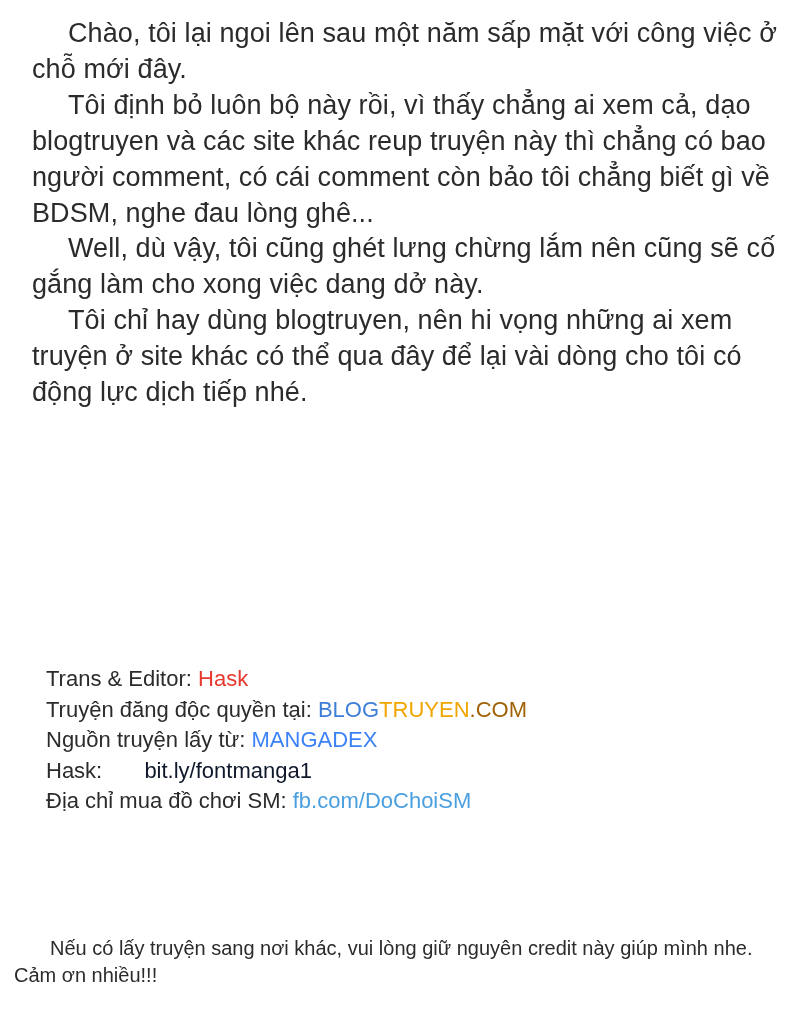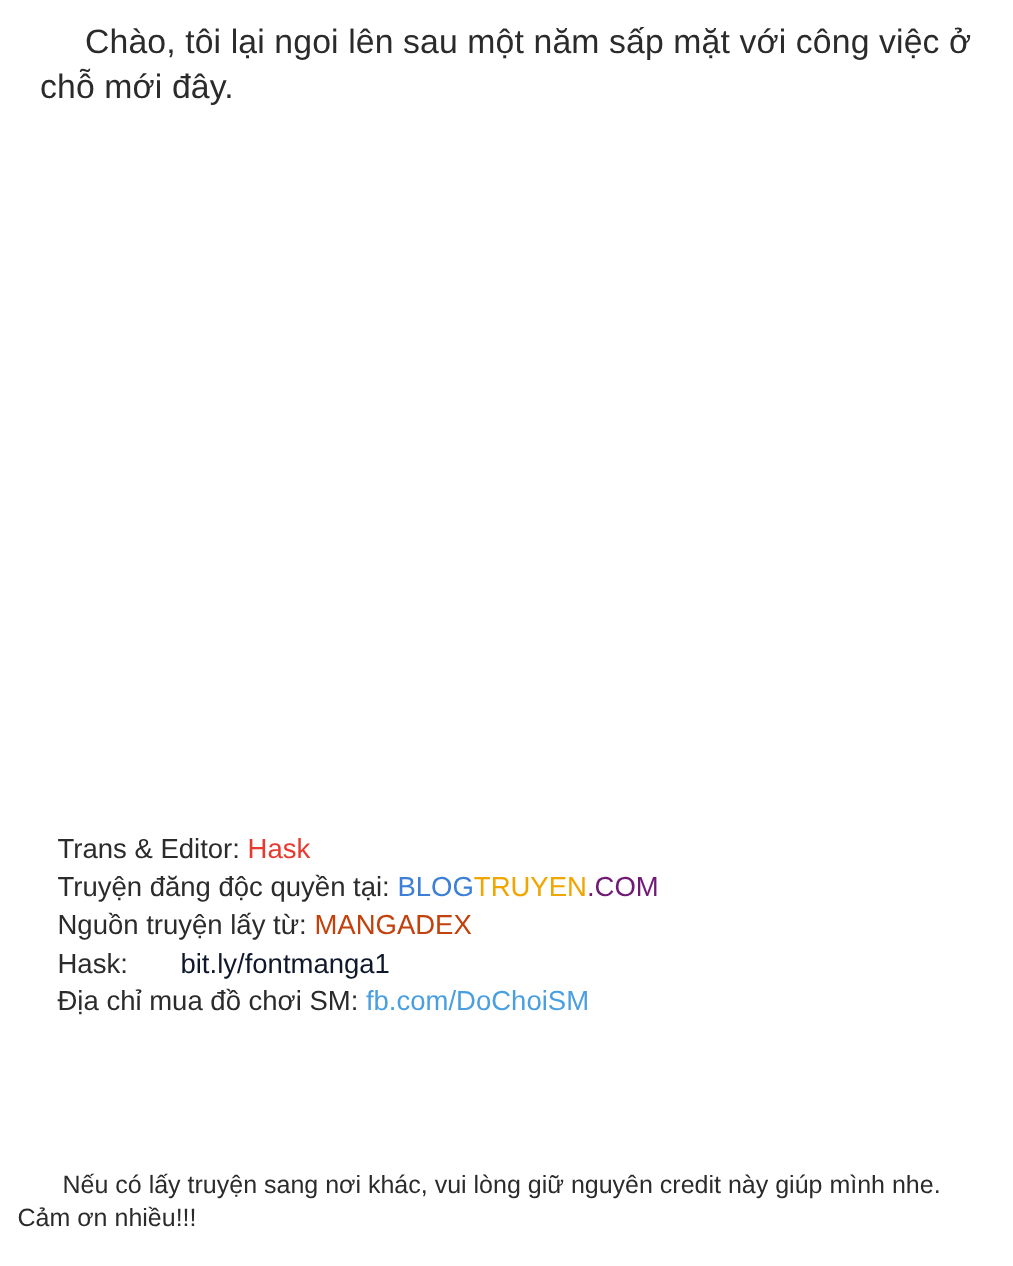--- a/index.html
+++ b/index.html
@@ -47,42 +47,45 @@
   }
   .credit-line {
     white-space: nowrap;
   }
   .label {
     color: #2b2b2b;
   }
   .val-hask { color: #e8392f; }
   .val-blog { color: #3d7fd6; margin-top: 10px; }
   .val-truyen { color: #f0a500; }
-  .val-com { color: #701a75; }
-  .val-mangadex { color: #c2410c; }
+  .val-com { color: #a16207; }
+  .val-mangadex { color: #3b82f6; }
   .val-font { color: #0f172a; margin-left: 36px; }
   .val-sm { color: #4a9fe0; }
   .footer-block {
     position: absolute;
     top: 935px;
     left: 14px;
     right: 10px;
     font-size: 20px;
     line-height: 1.33;
     color: #2b2b2b;
   }
   .footer-block .para { text-indent: 36px; }
 </style>
 </head>
 <body>
 
 <div class="page">
 
   <div class="note-block">
     <p class="para">Chào, tôi lại ngoi lên sau một năm sấp mặt với công việc ở chỗ mới đây.</p>
+    <p class="para">Tôi định bỏ luôn bộ này rồi, vì thấy chẳng ai xem cả, dạo blogtruyen và các site khác reup truyện này thì chẳng có bao người comment, có cái comment còn bảo tôi chẳng biết gì về BDSM, nghe đau lòng ghê...</p>
+    <p class="para">Well, dù vậy, tôi cũng ghét lưng chừng lắm nên cũng sẽ cố gắng làm cho xong việc dang dở này.</p>
+    <p class="para">Tôi chỉ hay dùng blogtruyen, nên hi vọng những ai xem truyện ở site khác có thể qua đây để lại vài dòng cho tôi có động lực dịch tiếp nhé.</p>
   </div>
 
   <div class="credits-block">
 
     <div class="credit-line">
       <span class="label">Trans &amp; Editor:</span>
       <span class="val-hask">Hask</span>
     </div>
 
     <div class="credit-line">

